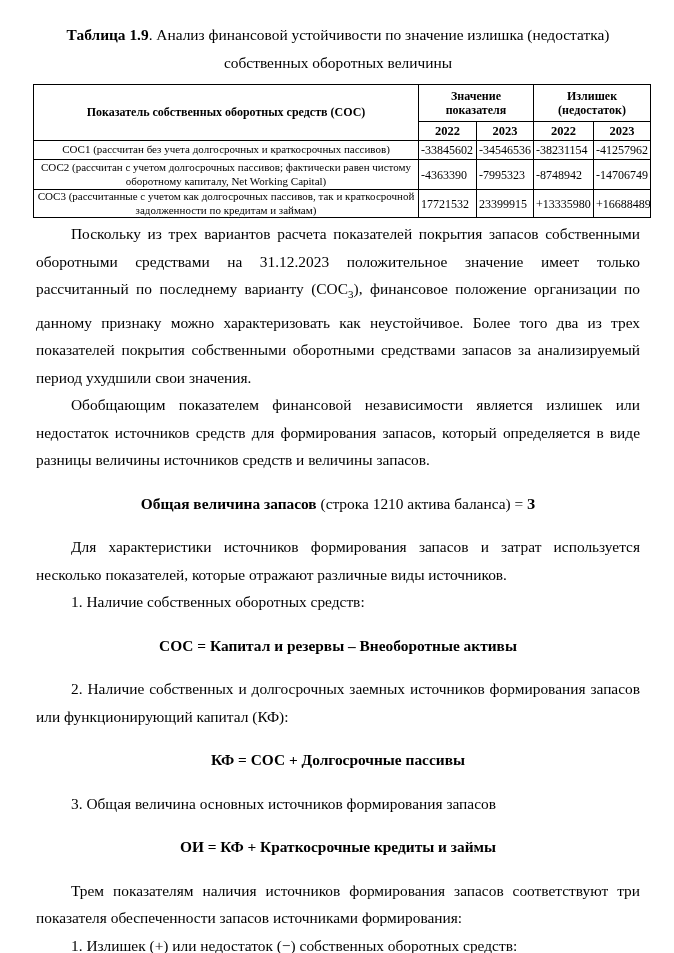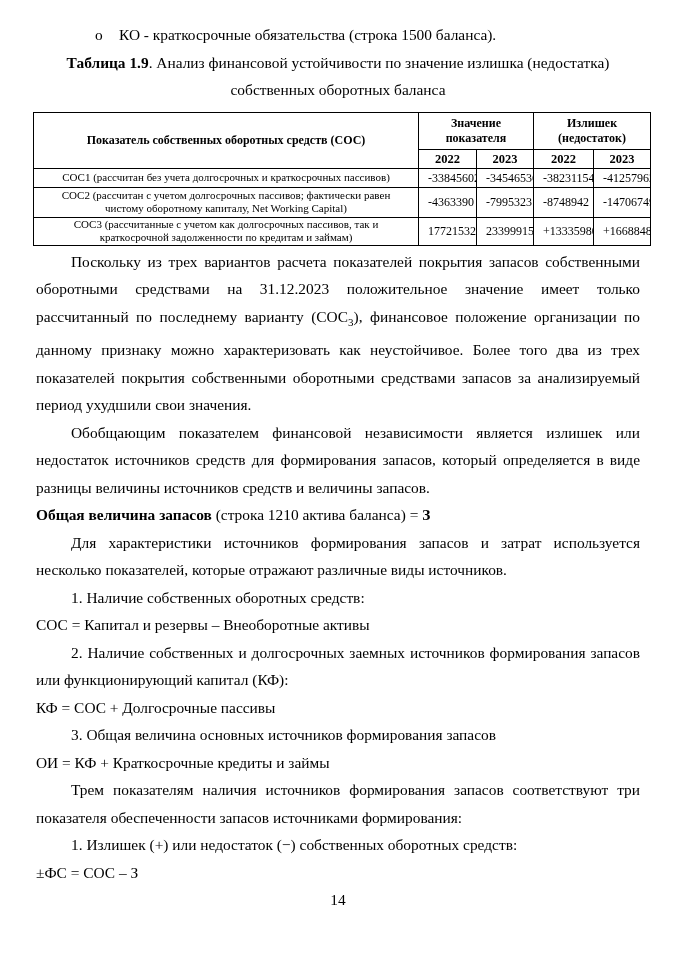--- a/index.html
+++ b/index.html
@@ -31,36 +31,37 @@
     width:24px;
   }
   .caption{
     text-align:center;
     font-size:15.4px;
     line-height:27.5px;
     margin:0;
   }
   .bold{font-weight:bold;}
   .formula{
+    text-align:center;
     font-size:15.4px;
     line-height:27.5px;
-    margin:0;
+    margin:16px;
   }
-  .formula.fbold{font-weight:normal;}
+  .formula.fbold{font-weight:bold;}
   table.fin{
     border-collapse:collapse;
     table-layout:fixed;
     width:617px;
     margin-left:-3px;
     margin-top:8px;
     margin-bottom:2px;
   }
   table.fin th, table.fin td{
     border:1px solid #000;
-    padding:0 9px;
+    padding:0 2px;
     overflow:hidden;
   }
   th.group{
     font-size:12px;
     line-height:14.5px;
     font-weight:bold;
     text-align:center;
     vertical-align:middle;
     height:36px;
   }
@@ -92,28 +93,25 @@
     text-align:center;
     font-size:15.4px;
     line-height:27.5px;
   }
 </style>
 </head>
 <body>
 
 <div class="page">
 
-  <div class="bullet-line">
-    <span class="bullet-marker">o</span><span>КО - краткосрочные обязательства (строка 1500 баланса).</span>
-  </div>
 
   <div class="caption">
     <span class="bold">Таблица 1.9</span><span>. Анализ финансовой устойчивости по значение излишка (недостатка)</span>
   </div>
-  <div class="caption">собственных оборотных баланса</div>
+  <div class="caption">собственных оборотных величины</div>
 
   <table class="fin">
     <colgroup>
       <col style="width:385px">
       <col style="width:58px">
       <col style="width:57px">
       <col style="width:60px">
       <col style="width:57px">
     </colgroup>
     <thead>

